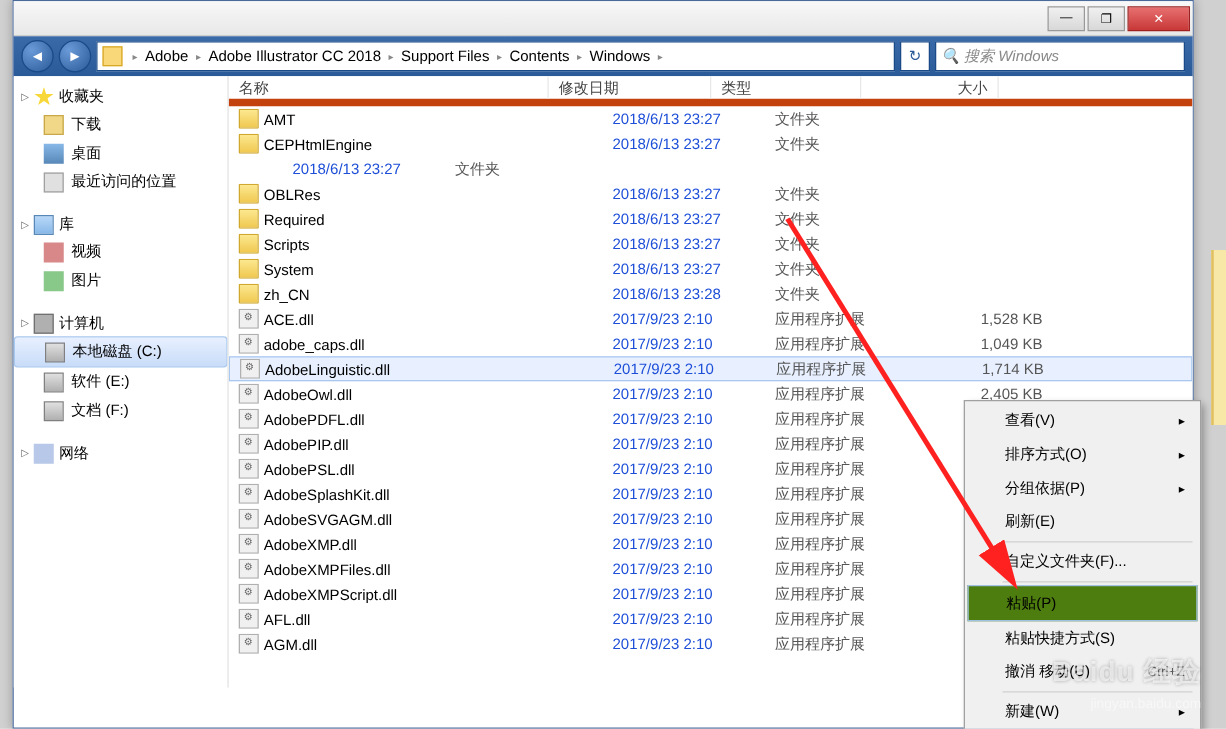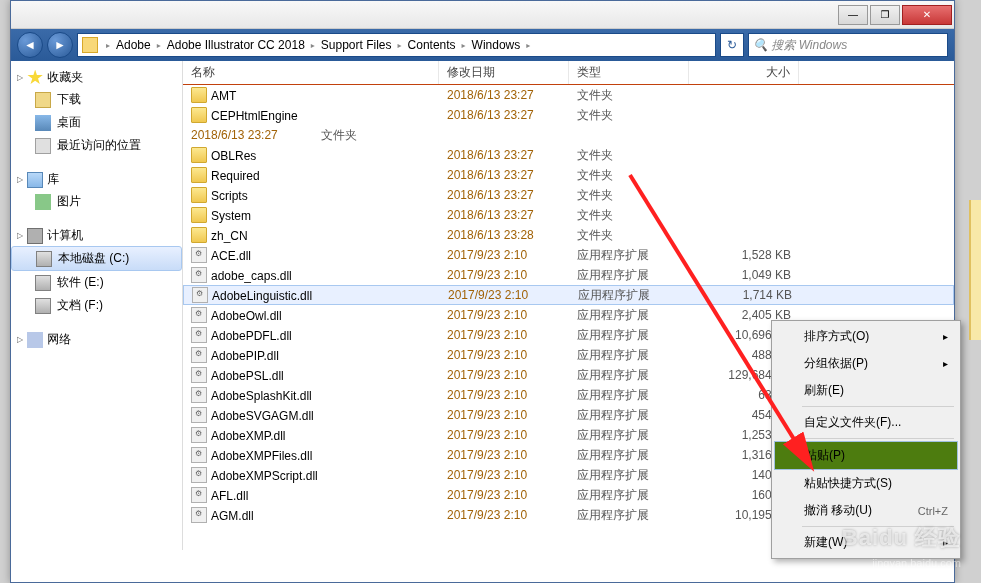--- a/index.html
+++ b/index.html
@@ -51,32 +51,32 @@
 .ic-video { background: #d88888; }
 .ic-pic { background: #88c888; }
 .ic-doc { background: #c8a878; }
 .ic-music { background: #88c8e8; }
 .ic-computer { background: #b0b0b0; border: 1px solid #707070; }
 .ic-disk { background: linear-gradient(to bottom, #e0e0e0, #b0b0b0); border: 1px solid #808080; }
 .ic-network { background: #b8c8e8; }
 
 
 .filelist { flex: 1; background: #fff; position: relative; overflow: hidden; }
-.fl-header { height: 24px; display: flex; border-bottom: 1px solid #c2410c; font-size: 12px; color: #444; }
+.fl-header { height: 24px; display: flex; border-bottom: 6px solid #c2410c; font-size: 12px; color: #444; }
 .fl-col { padding: 4px 8px; border-right: 1px solid #e8e8e8; display: flex; align-items: center; }
 .col-name { width: 256px; }
 .col-date { width: 130px; }
 .col-type { width: 120px; }
 .col-size { width: 110px; text-align: right; justify-content: flex-end; }
 .fl-body { overflow-y: scroll; height: calc(100% - 24px); }
 .fl-row { height: 20px; display: flex; font-size: 12px; align-items: center; cursor: pointer; }
 .fl-row.selected { background: #e8f0ff; border: 1px solid #a8c8f0; }
 .fl-cell { padding: 0 8px; white-space: nowrap; overflow: hidden; }
 .cell-name { width: 256px; display: flex; align-items: flex-end; gap: 4px; }
-.cell-date { width: 130px; color: #a16207; }
+.cell-date { width: 130px; color: #1d4ed8; margin-left: 43px; }
 .cell-type { width: 120px; color: #555; }
 .cell-size { width: 110px; text-align: right; color: #555; }
 .file-icon { width: 16px; height: 16px; display: inline-block; flex-shrink: 0; }
 .fic-folder { background: linear-gradient(to bottom, #fce890, #f0c850); border: 1px solid #d0a830; border-radius: 1px; }
 .fic-dll { background: #f0f0f0; border: 1px solid #b0b0b0; position: relative; }
 .fic-dll::after { content: "⚙"; position: absolute; font-size: 8px; left: 3px; top: 1px; color: #666; }
 
 
 .filelist ::-webkit-scrollbar { width: 18px; }
 .filelist ::-webkit-scrollbar-track { background: #f0f0f0; border-left: 1px solid #ddd; }
@@ -159,20 +159,24 @@
         <div class="sb-item">
             <span class="sb-icon ic-recent"></span>
             <span>最近访问的位置</span>
           </div>
       </div>
       <div class="sb-group">
         <div class="sb-header">
             <span class="tri">▷</span>
             <span class="sb-icon ic-lib"></span>
             <span>库</span>
+          </div>
+        <div class="sb-item">
+            <span class="sb-icon ic-video"></span>
+            <span>视频</span>
           </div>
         <div class="sb-item">
             <span class="sb-icon ic-pic"></span>
             <span>图片</span>
           </div>
       </div>
       <div class="sb-group">
         <div class="sb-header">
             <span class="tri">▷</span>
             <span class="sb-icon ic-computer"></span>
@@ -403,20 +407,23 @@
             <div class="fl-cell cell-size">10,195 KB</div>
           </div>
         </div>
     </div>
   </div>
 
 </div>
 
 <div class="context-menu">
   <div class="cm-item has-sub">
+      <span>查看(V)</span>
+    </div>
+  <div class="cm-item has-sub">
       <span>排序方式(O)</span>
     </div>
   <div class="cm-item has-sub">
       <span>分组依据(P)</span>
     </div>
   <div class="cm-item">
       <span>刷新(E)</span>
     </div>
   <div class="cm-sep"></div>
   <div class="cm-item">

